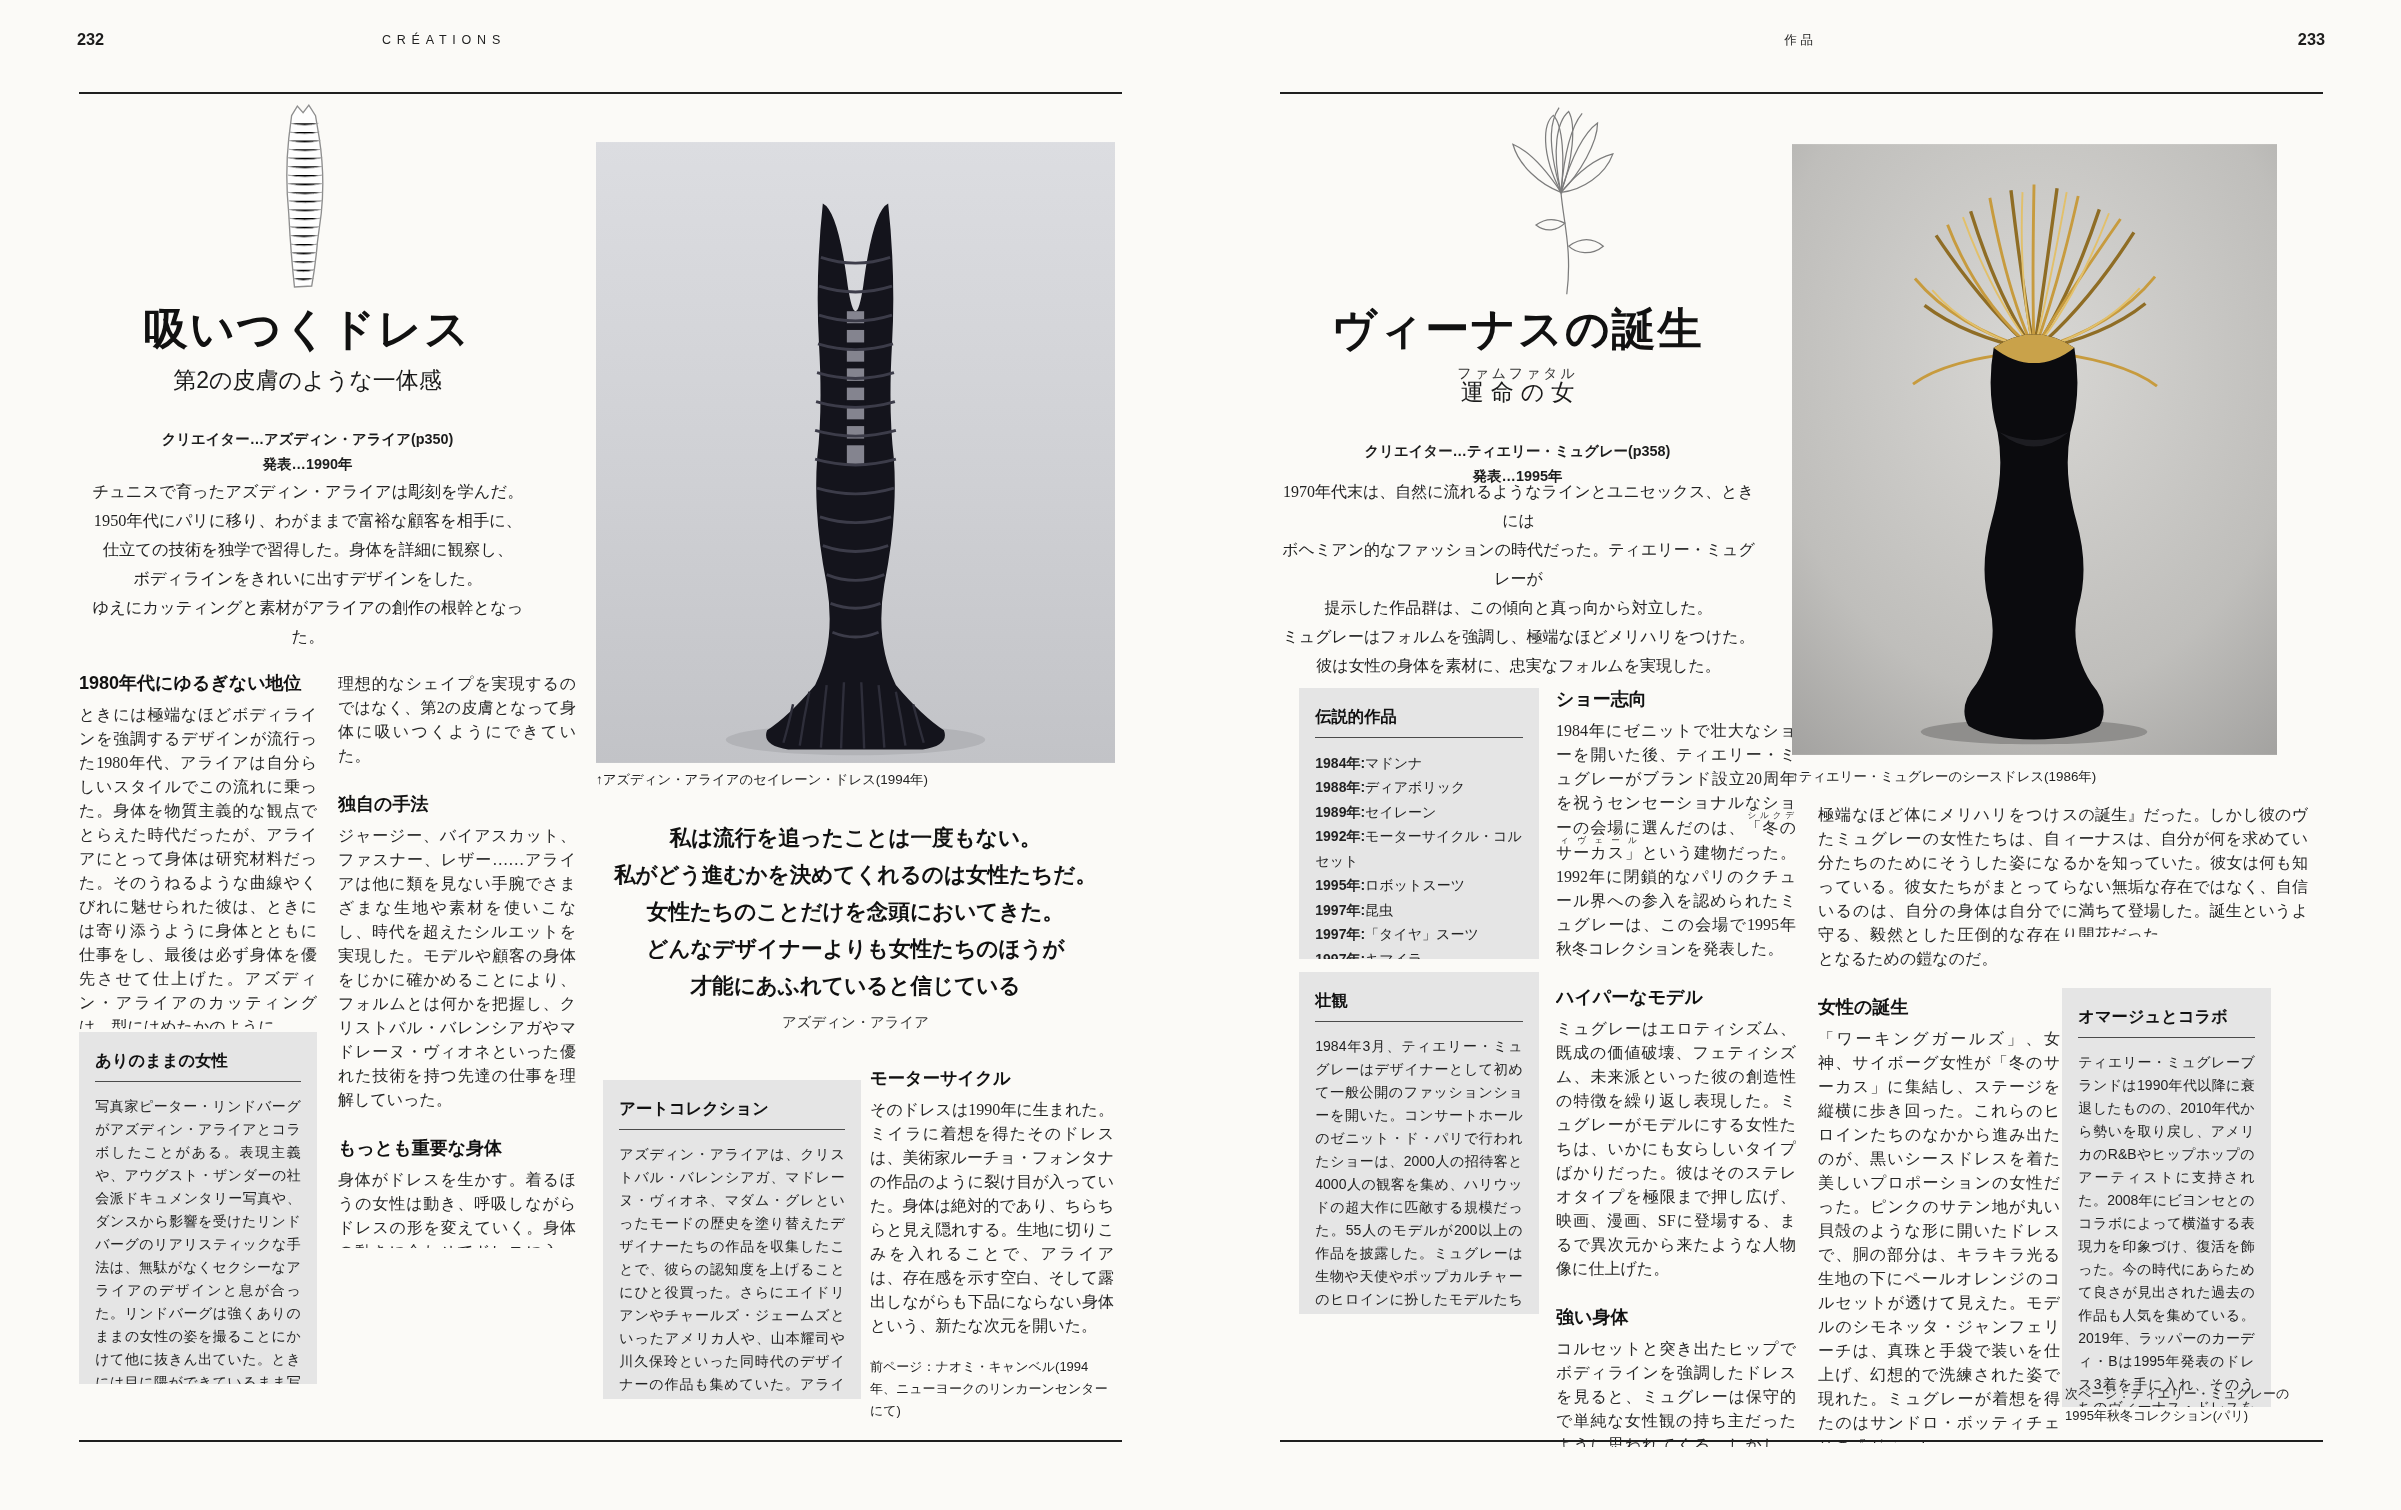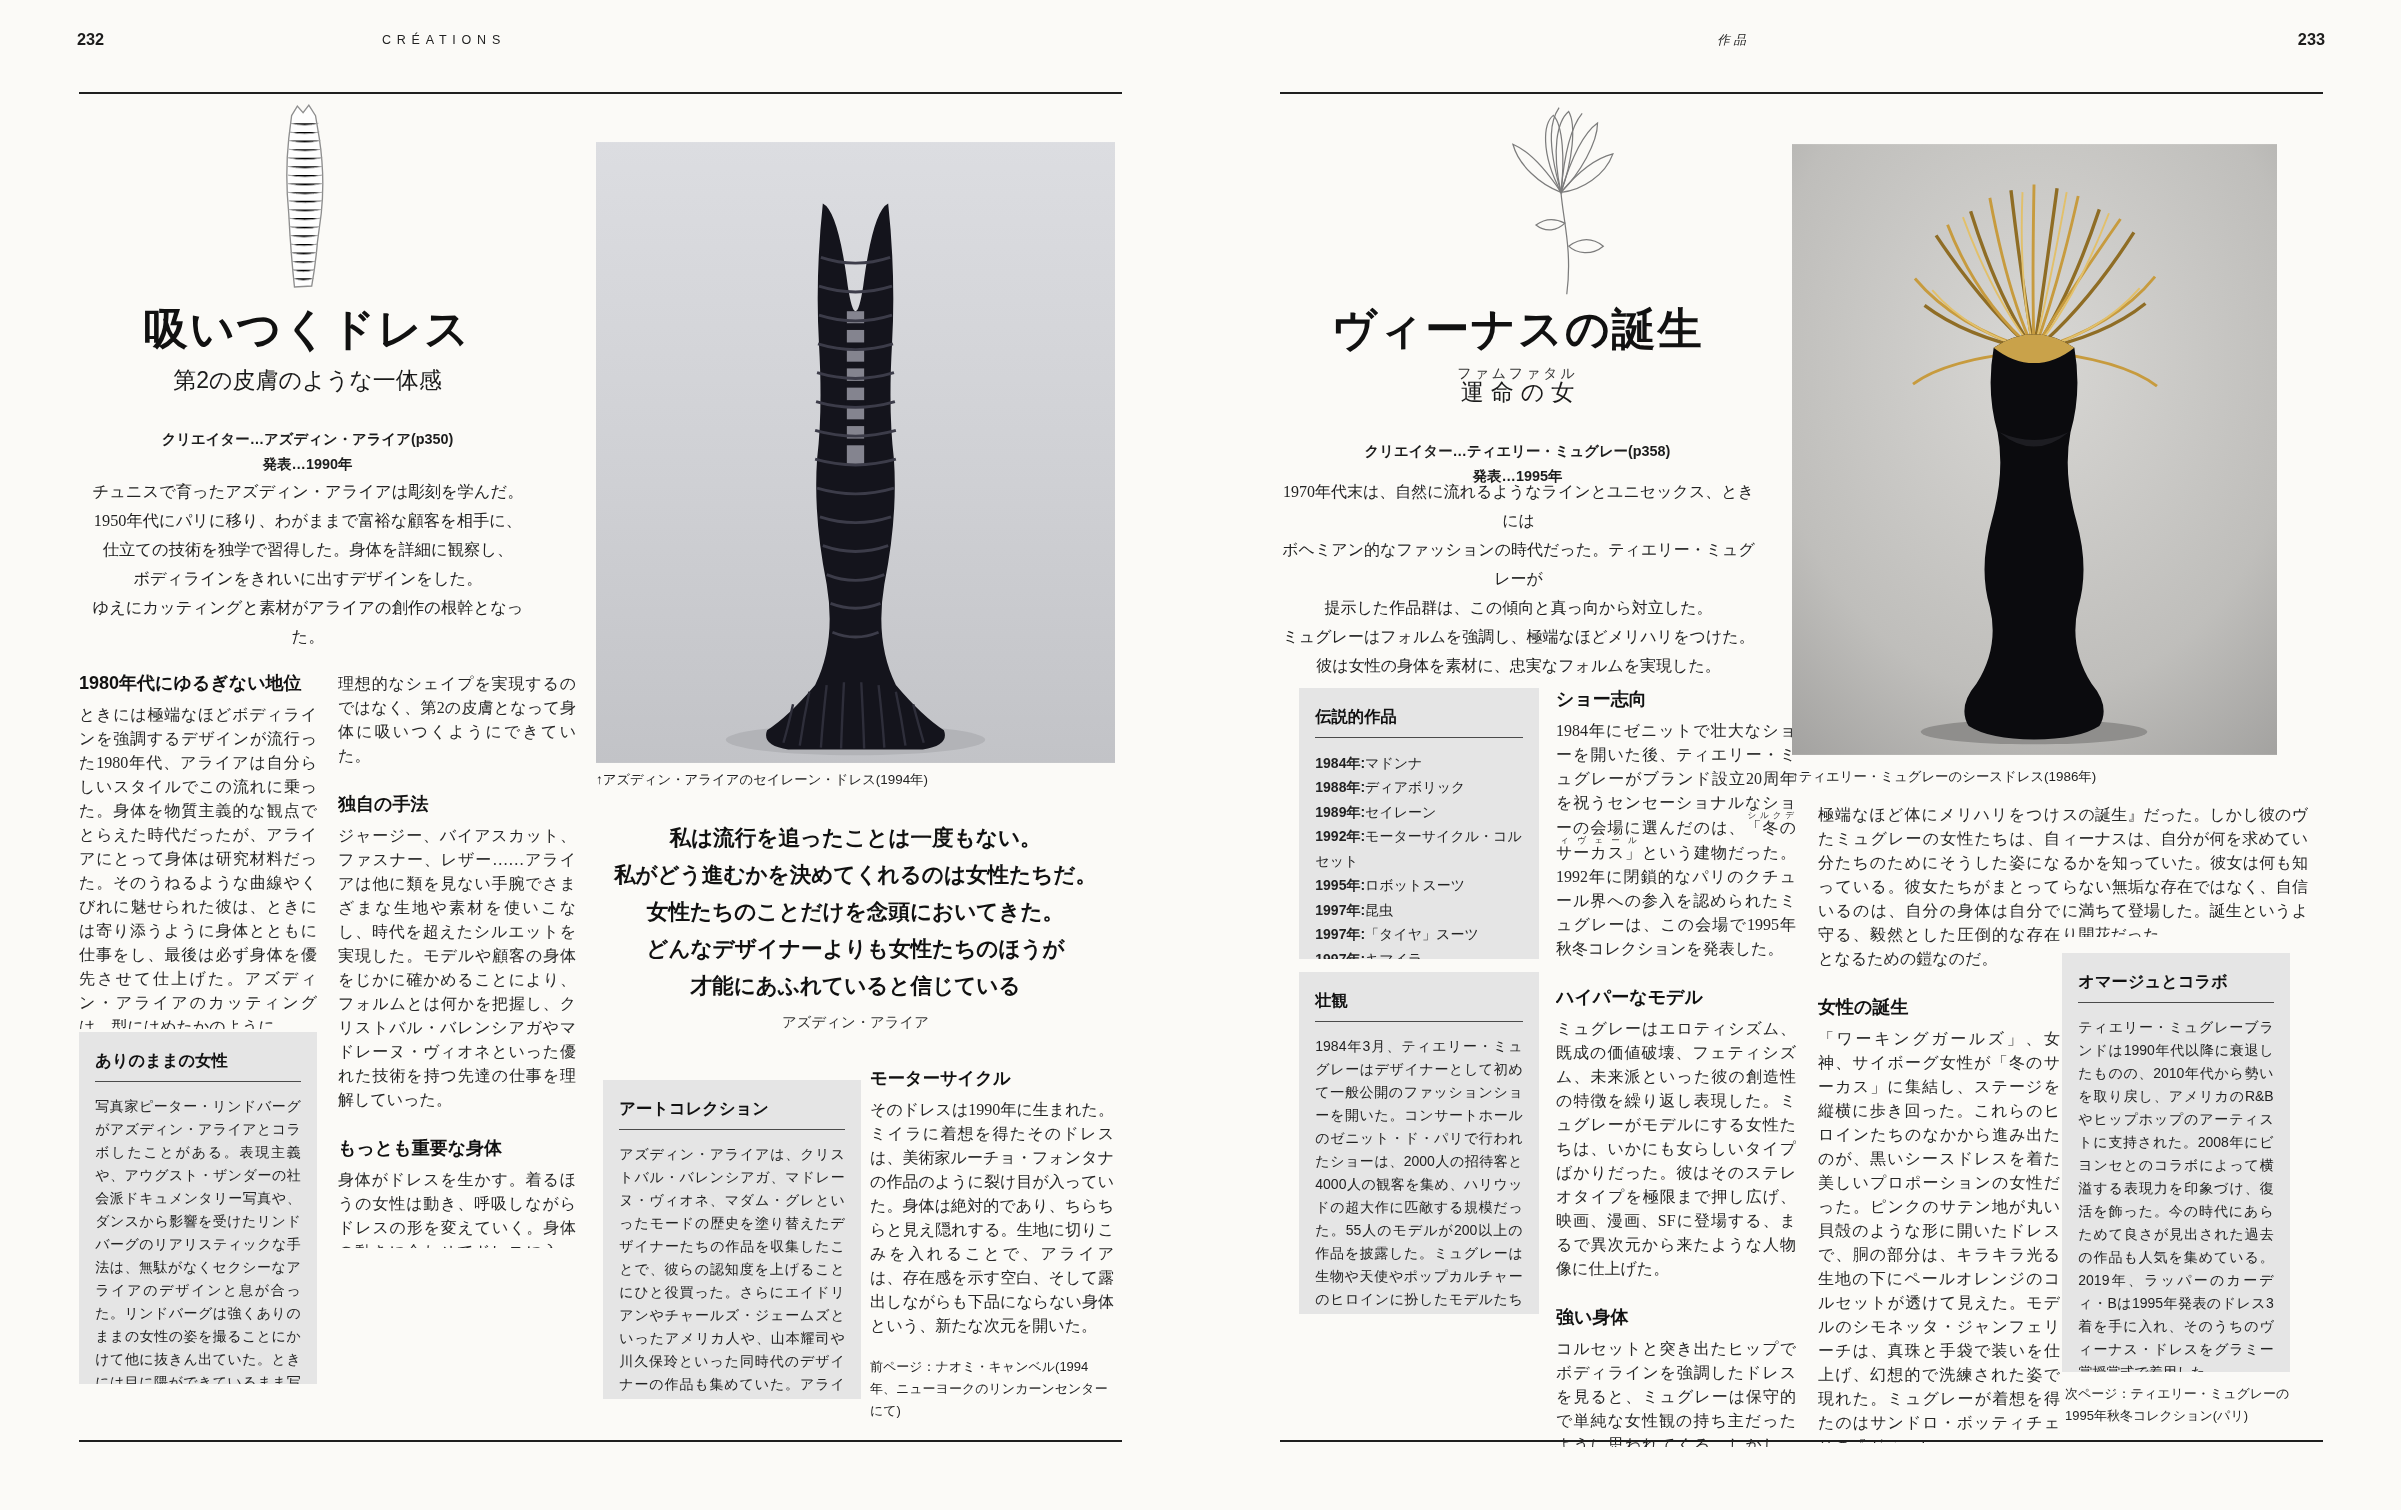--- a/index.html
+++ b/index.html
@@ -182,21 +182,21 @@
   </div>
 
   <div class="abs clip" style="left:870px;top:1068px;width:244px;height:375px;">
     <div class="colh" style="font-size:17.3px;">モーターサイクル</div>
     <div class="ser">そのドレスは1990年に生まれた。ミイラに着想を得たそのドレスは、美術家ルーチョ・フォンタナの作品のように裂け目が入っていた。身体は絶対的であり、ちらちらと見え隠れする。生地に切りこみを入れることで、アライアは、存在感を示す空白、そして露出しながらも下品にならない身体という、新たな次元を開いた。</div>
     <div class="footnote" style="margin-top:17.3px;">前ページ：ナオミ・キャンベル(1994年、ニューヨークのリンカーンセンターにて)</div>
   </div>
 
   <div class="rule" style="left:79px;top:1440px;width:1043px;"></div>
 
-  <div class="abs runhead" style="left:1212px;top:34px;width:1043px;letter-spacing:3.8px;font-style:italic;">作品</div>
+  <div class="abs runhead" style="left:1279px;top:34px;width:1043px;letter-spacing:3.8px;">作品</div>
   <div class="abs pagenum" style="left:2265px;top:31px;width:60px;text-align:right;">233</div>
   <div class="rule" style="left:1280px;top:92px;width:1043px;"></div>
 
   <div class="abs" style="left:1484px;top:100px;">
     <svg width="154" height="200" viewBox="0 0 160 208">
       <g stroke="#7c7c7c" stroke-width="1.3" fill="none">
         <path d="M80,96 C58,54 62,24 72,16 C82,26 84,62 80,96 Z"></path>
         <path d="M80,96 C70,52 76,22 88,12 C96,26 92,64 80,96 Z"></path>
         <path d="M80,96 C92,56 104,34 118,24 C118,44 100,76 80,96 Z"></path>
         <path d="M80,96 C60,66 44,52 30,46 C36,68 58,88 80,96 Z"></path>
@@ -307,21 +307,21 @@
   <div class="abs clip" style="left:1818px;top:803px;width:242px;height:640px;">
     <div class="ser">極端なほど体にメリハリをつけたミュグレーの女性たちは、自分たちのためにそうした姿になっている。彼女たちがまとっているのは、自分の身体は自分で守る、毅然とした圧倒的な存在となるための鎧なのだ。</div>
     <div class="colsec">
       <div class="colh">女性の誕生</div>
       <div class="ser">「ワーキングガールズ」、女神、サイボーグ女性が「冬のサーカス」に集結し、ステージを縦横に歩き回った。これらのヒロインたちのなかから進み出たのが、黒いシースドレスを着た美しいプロポーションの女性だった。ピンクのサテン地が丸い貝殻のような形に開いたドレスで、胴の部分は、キラキラ光る生地の下にペールオレンジのコルセットが透けて見えた。モデルのシモネッタ・ジャンフェリーチは、真珠と手袋で装いを仕上げ、幻想的で洗練された姿で現れた。ミュグレーが着想を得たのはサンドロ・ボッティチェリの『ヴィーナ</div>
     </div>
   </div>
 
   <div class="abs clip ser" style="left:2062px;top:803px;width:246px;height:134px;">スの誕生』だった。しかし彼のヴィーナスは、自分が何を求めているかを知っていた。彼女は何も知らない無垢な存在ではなく、自信に満ちて登場した。誕生というより開花だった。</div>
 
-  <div class="abs gbox" style="left:2062px;top:953px;width:228px;height:419px;">
+  <div class="abs gbox" style="left:2062px;top:988px;width:209px;height:419px;">
     <div class="bh">オマージュとコラボ</div>
     <div class="bt">ティエリー・ミュグレーブランドは1990年代以降に衰退したものの、2010年代から勢いを取り戻し、アメリカのR&amp;Bやヒップホップのアーティストに支持された。2008年にビヨンセとのコラボによって横溢する表現力を印象づけ、復活を飾った。今の時代にあらためて良さが見出された過去の作品も人気を集めている。2019年、ラッパーのカーディ・Bは1995年発表のドレス3着を手に入れ、そのうちのヴィーナス・ドレスをグラミー賞授賞式で着用した。</div>
   </div>
   <div class="abs footnote" style="left:2065px;top:1383px;width:242px;">次ページ：ティエリー・ミュグレーの1995年秋冬コレクション(パリ)</div>
 
   <div class="rule" style="left:1280px;top:1440px;width:1043px;"></div>
 </div>
 
 
 </body></html>

